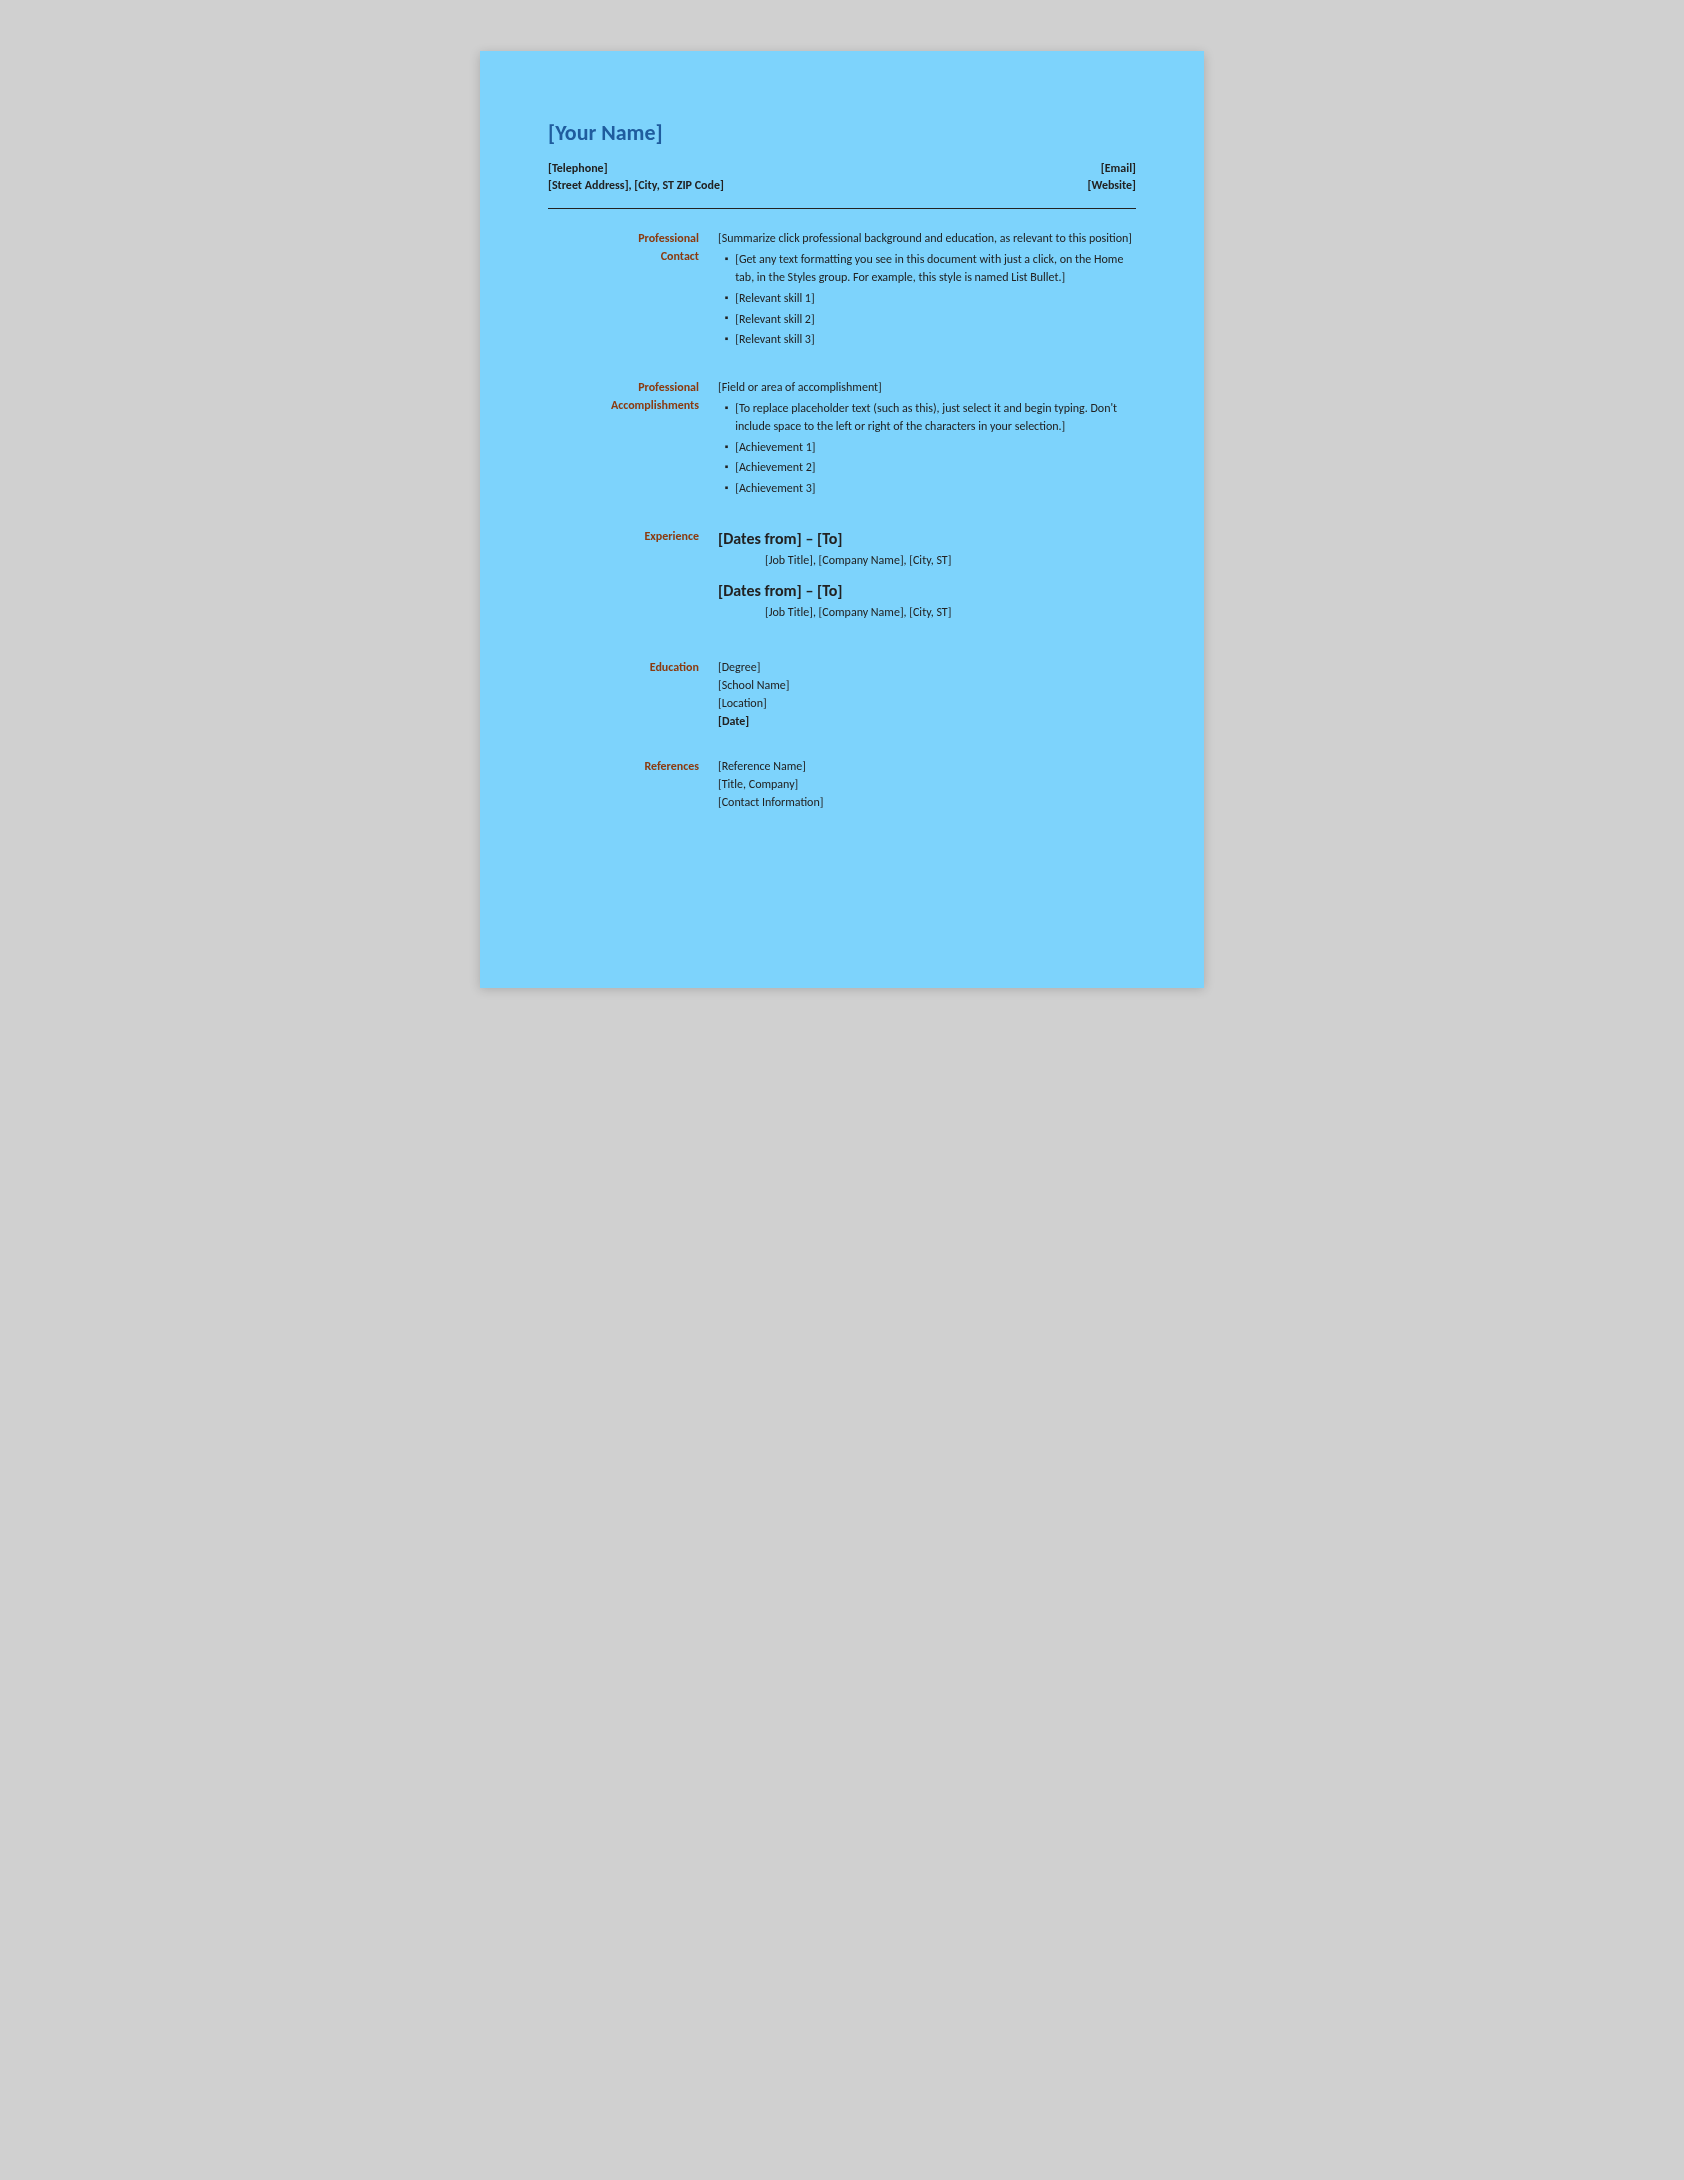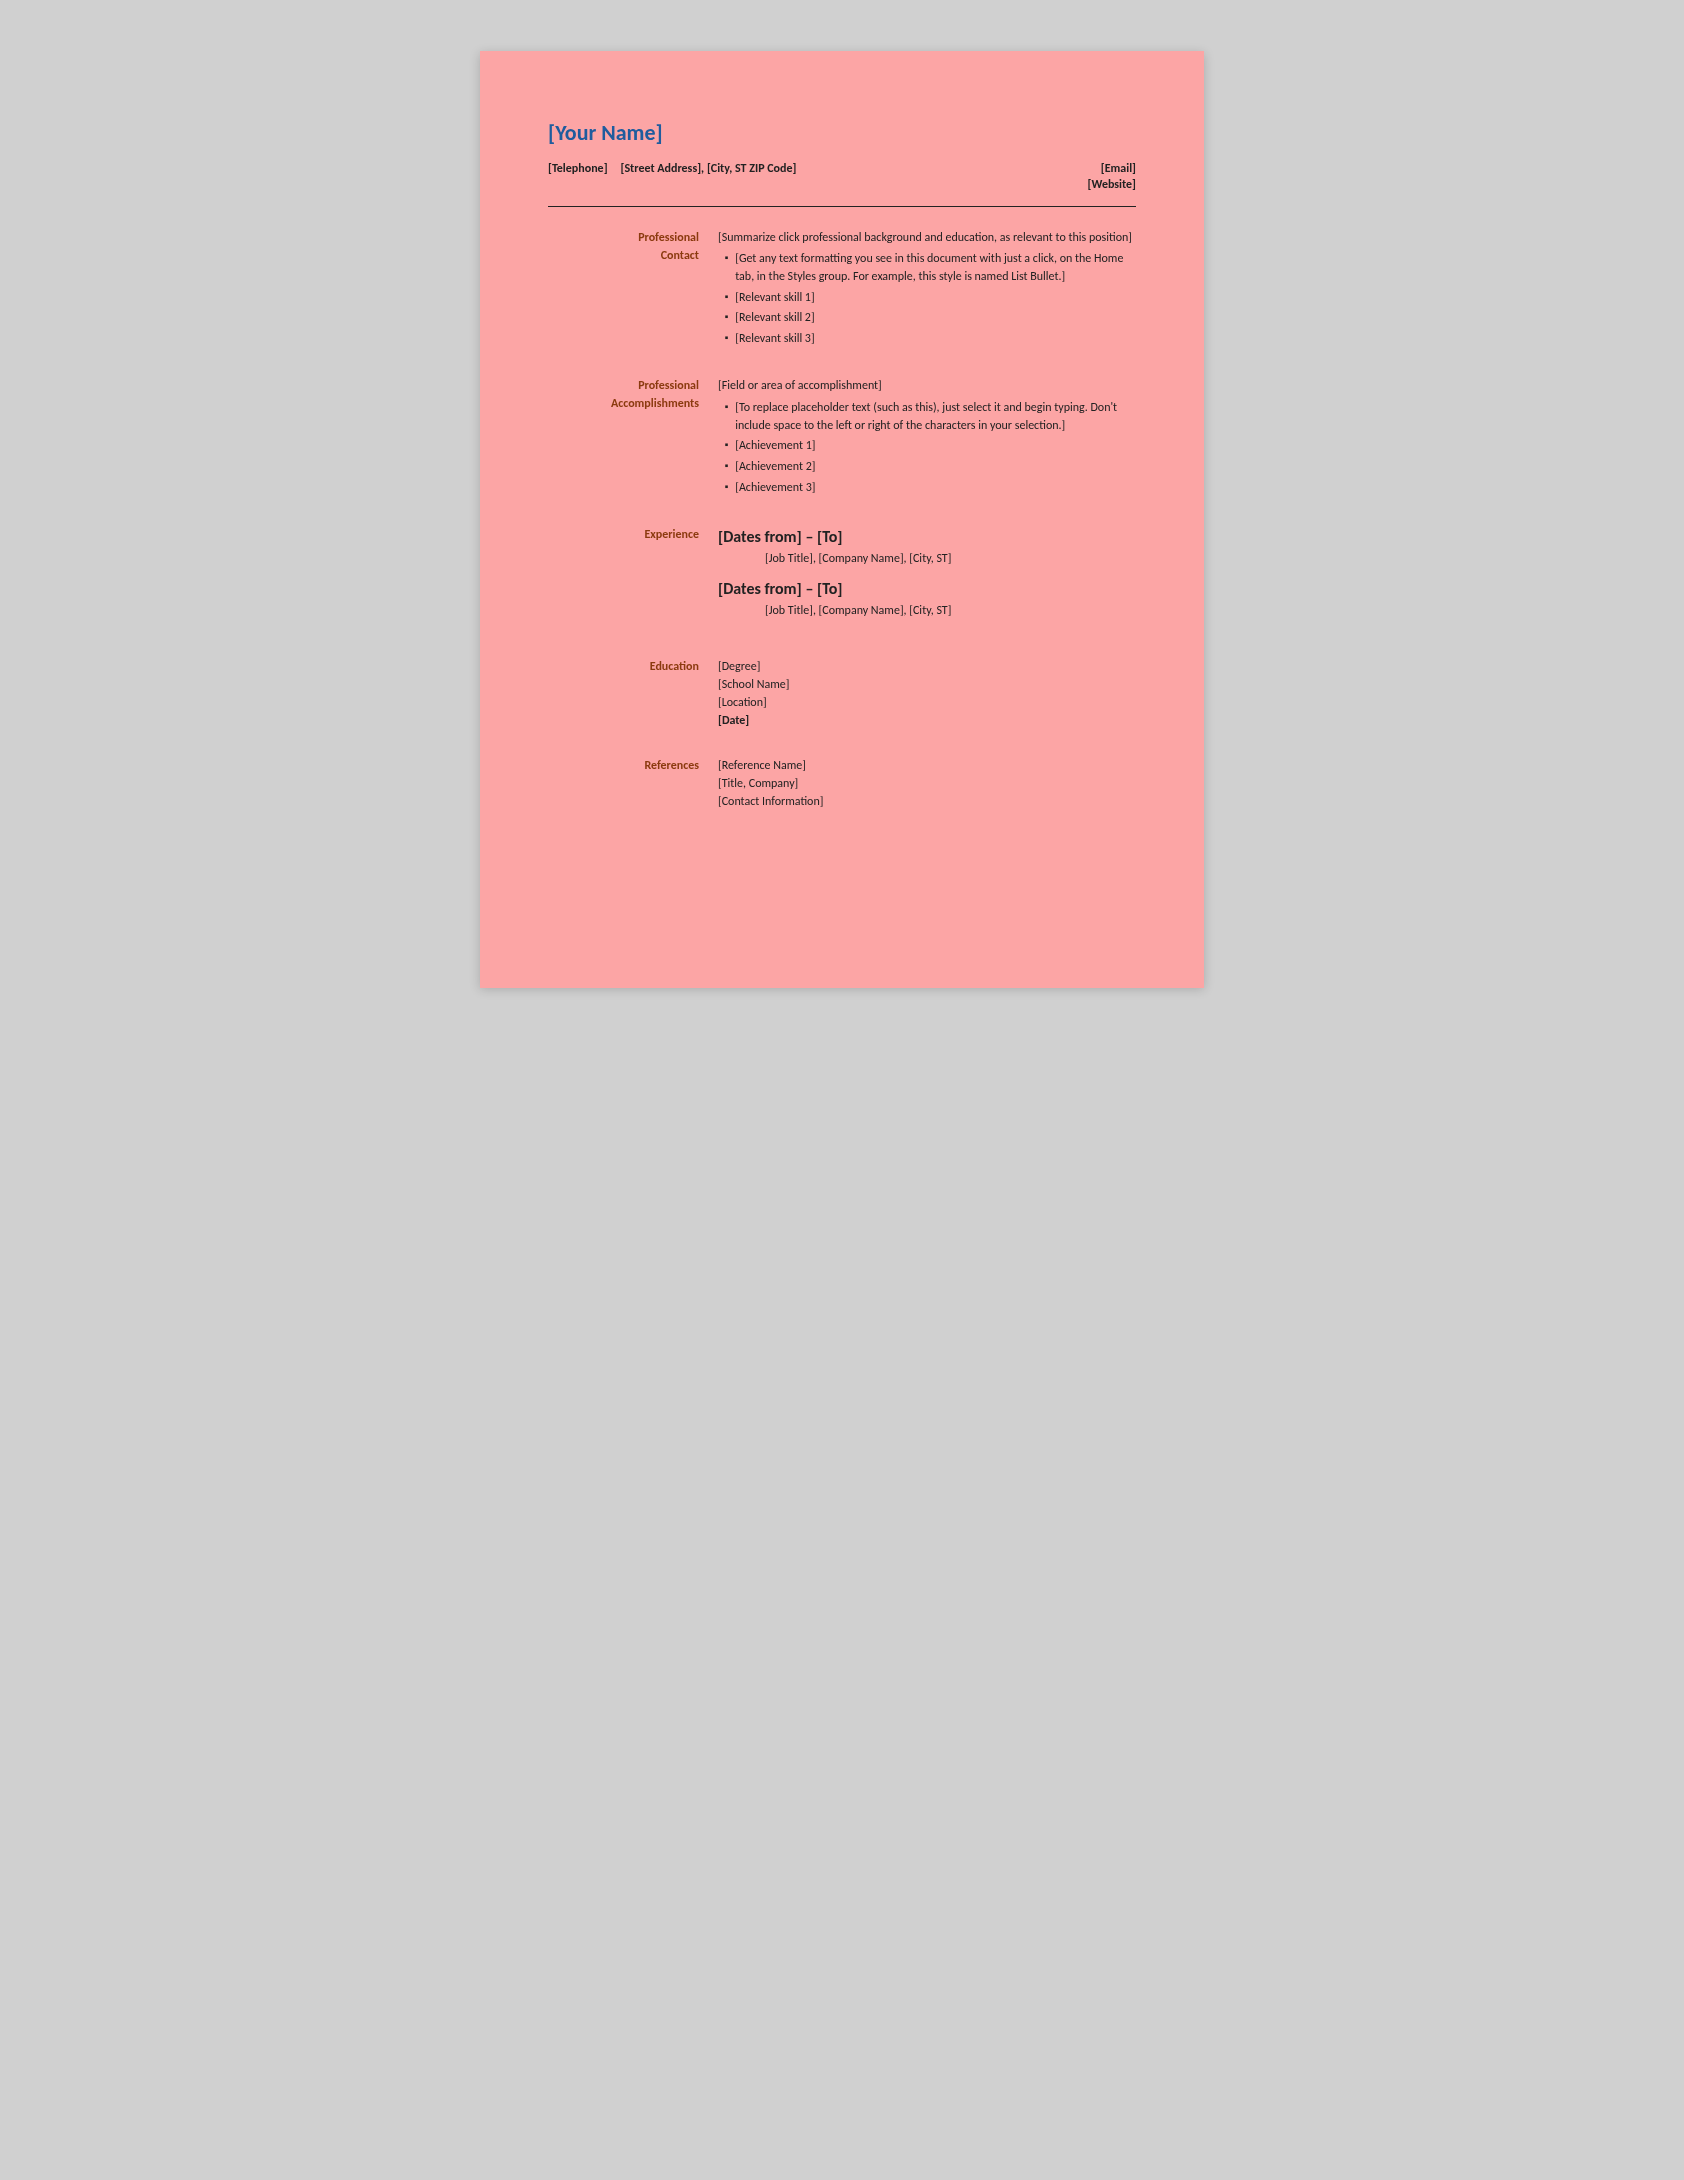--- a/index.html
+++ b/index.html
@@ -12,21 +12,21 @@
       background: #d0d0d0;
       display: flex;
       justify-content: center;
       align-items: flex-start;
       padding: 51px 17px;
       font-family: Calibri, 'Segoe UI', Arial, sans-serif;
       min-height: 100vh;
     }
 
     .page {
-      background: #fca5a5;
+      background: #7dd3fc;
       width: 724px;
       min-height: 937px;
       padding: 68px 68px 68px 68px;
       box-shadow: 0 1.7px 10.2px rgba(0,0,0,0.18);
     }
 
     .header-name {
       color: #1f5c9e;
       font-size: 22px;
       font-weight: bold;
@@ -36,22 +36,22 @@
     .contact-row {
       display: flex;
       justify-content: space-between;
       font-size: 12px;
       font-weight: bold;
       color: #222;
     }
 
     .contact-left {
       display: flex;
-      flex-direction: row;
-      gap: 13px;
+      flex-direction: column;
+      gap: 3px;
       justify-content: flex-end;
     }
 
     .contact-right {
       display: flex;
       flex-direction: column;
       align-items: flex-end;
       gap: 1.7px;
       justify-content: space-between;
     }

